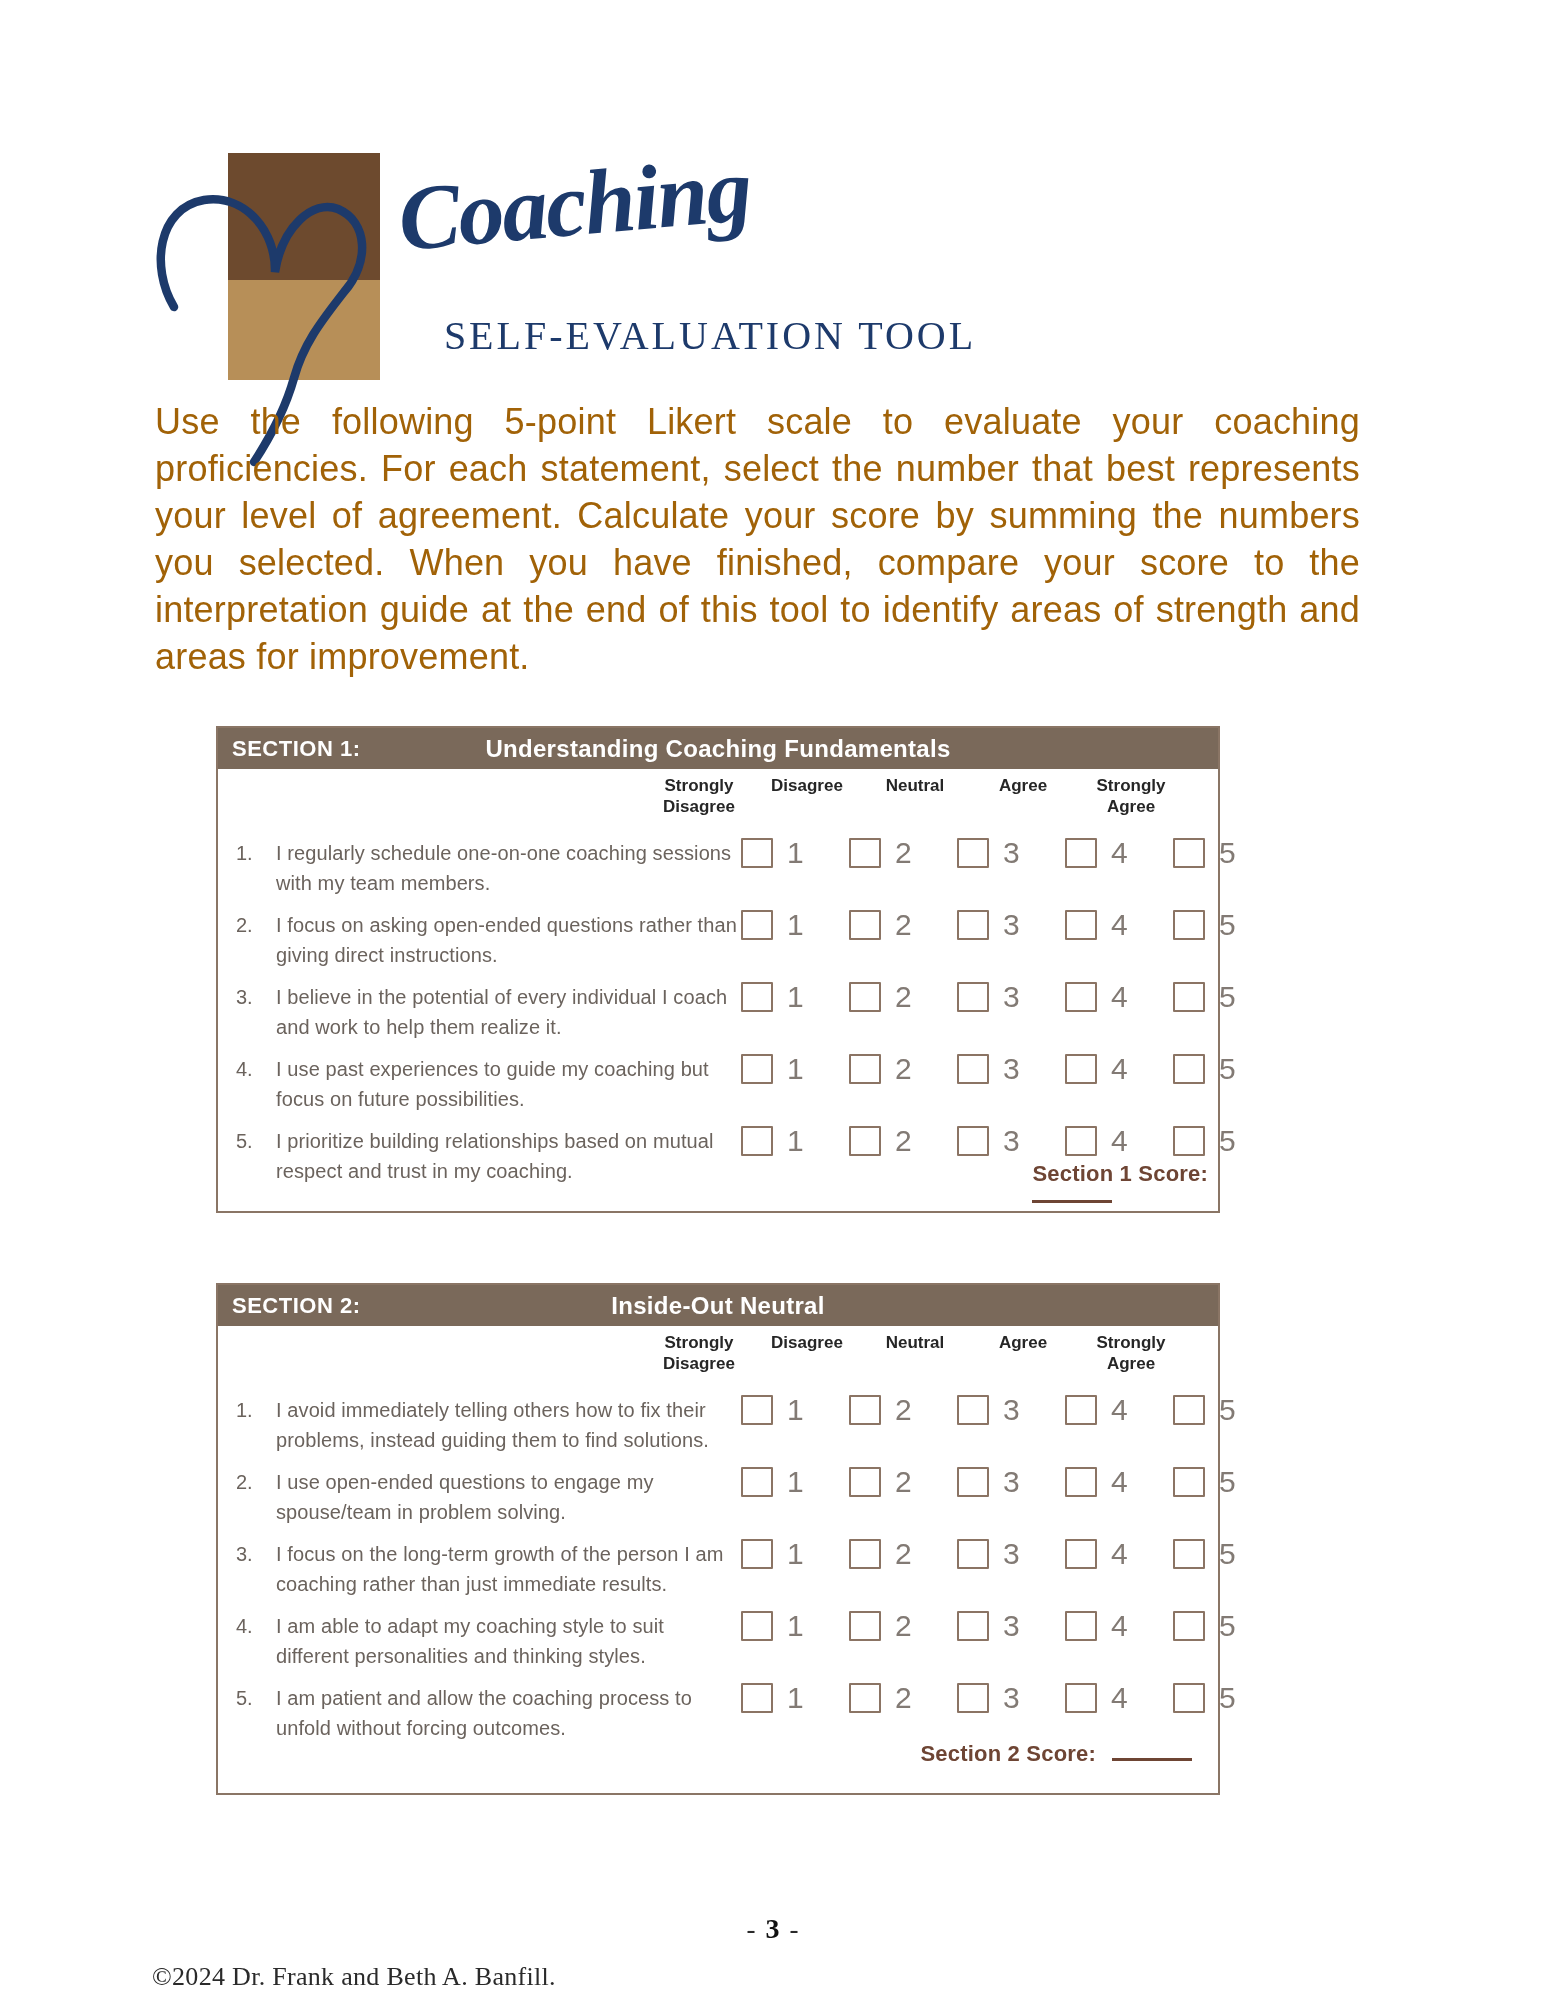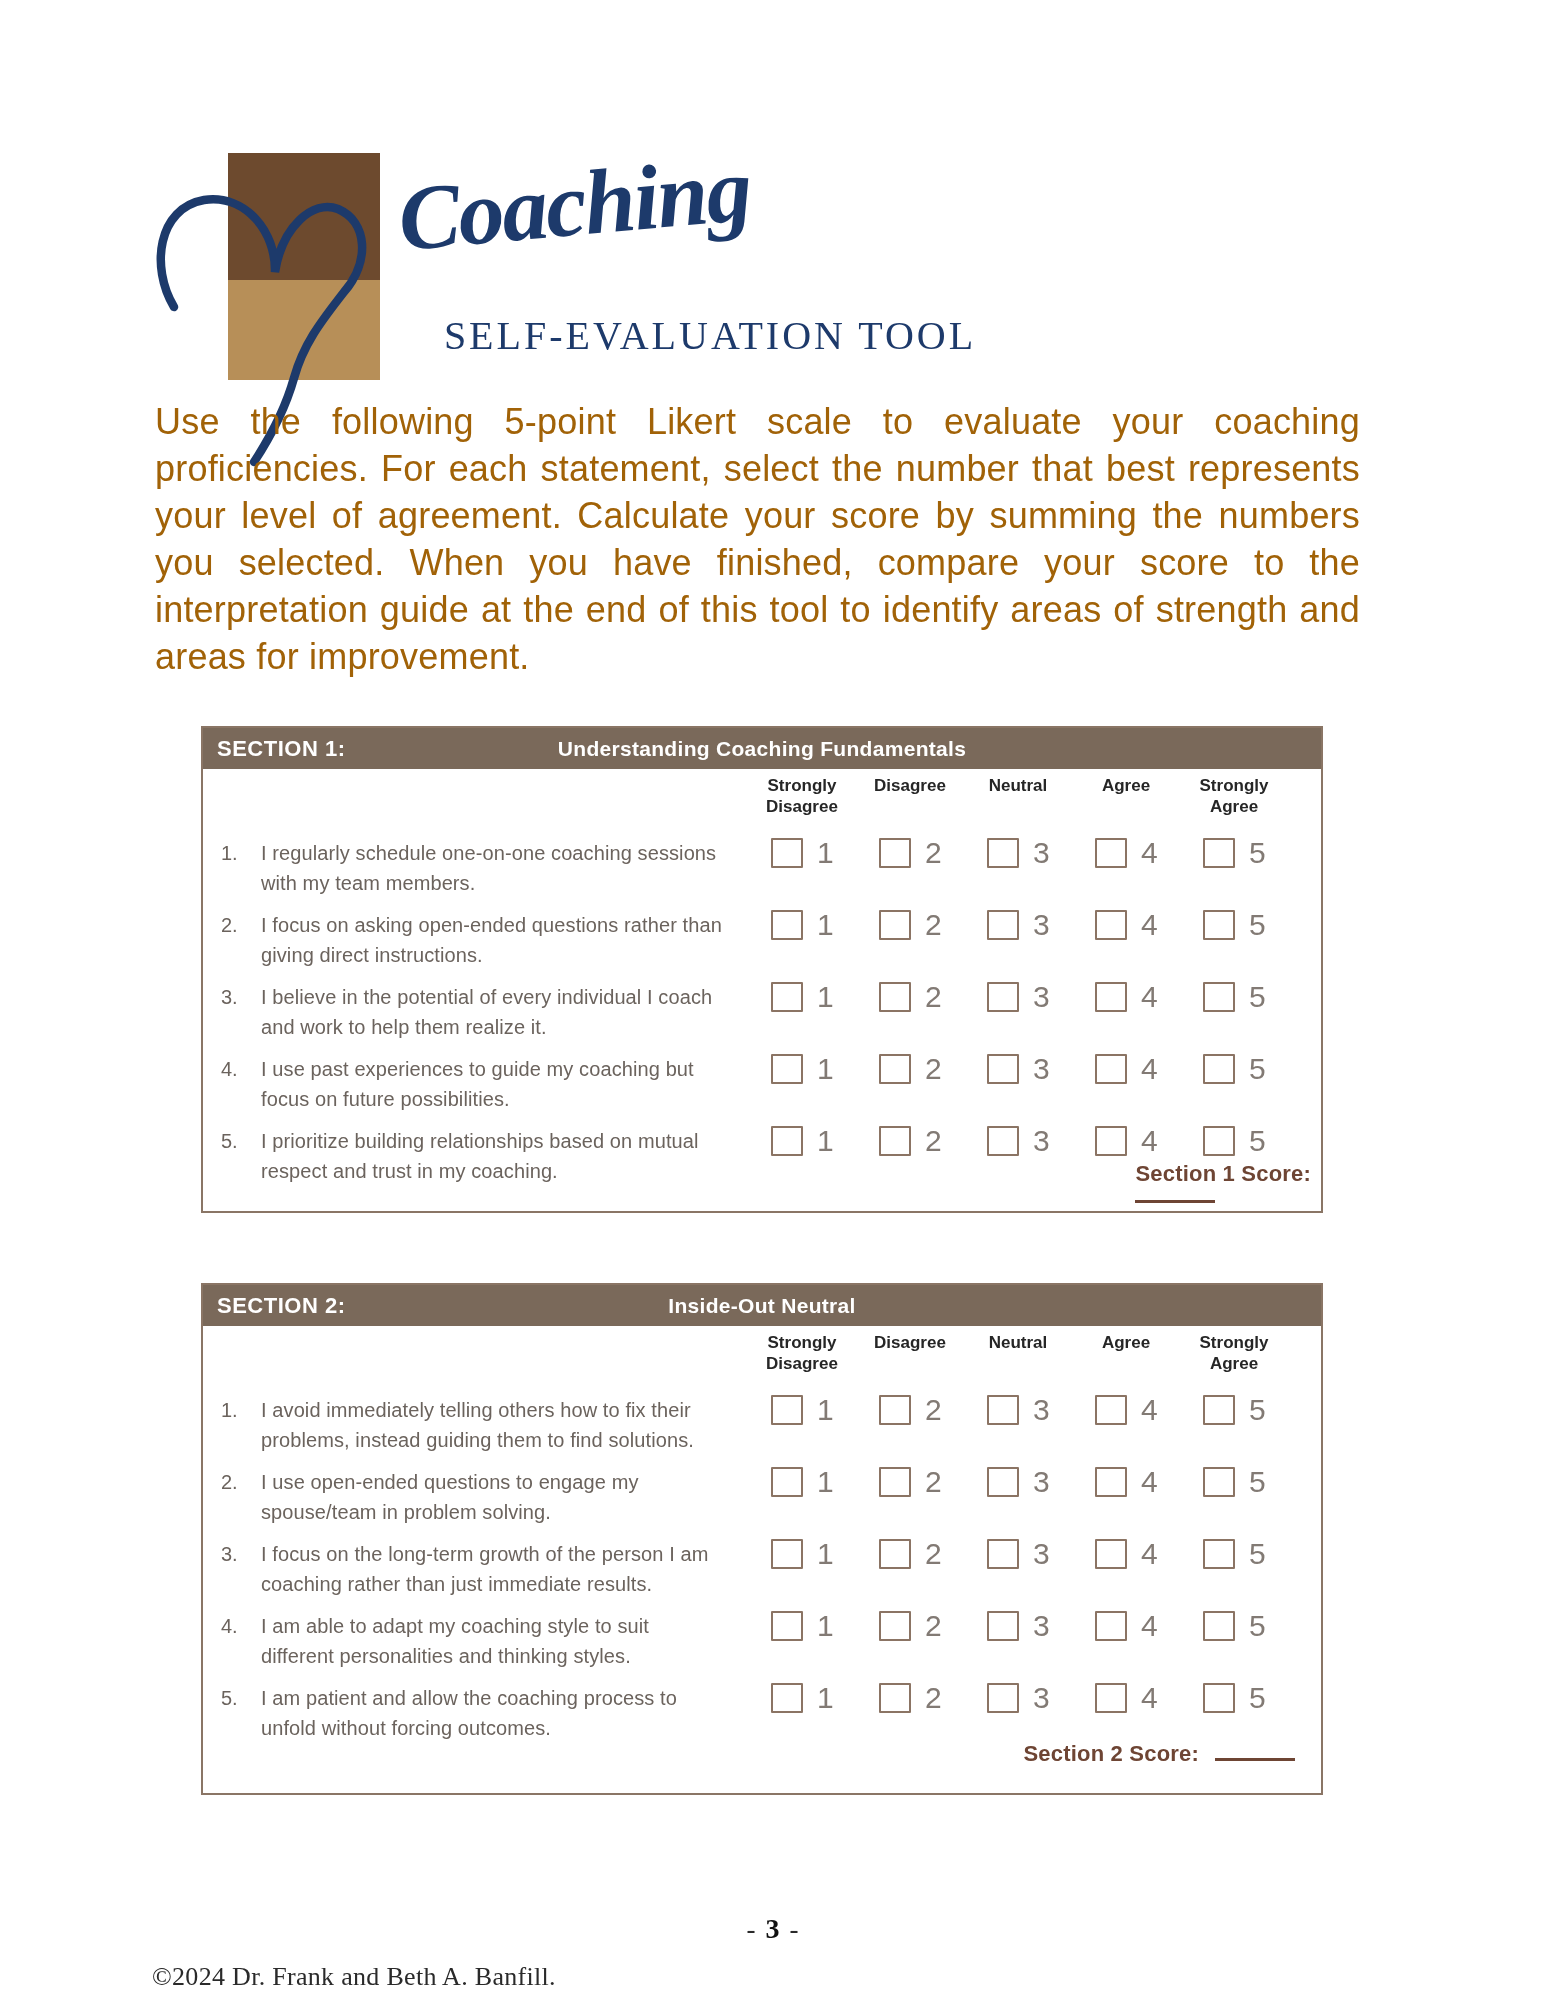--- a/index.html
+++ b/index.html
@@ -33,34 +33,34 @@
     letter-spacing:3px;white-space:nowrap;
   }
   
   .intro{
     position:absolute;left:155px;top:398px;width:1205px;
     font-family:Liberation Sans, sans-serif;font-size:36px;line-height:47px;
     color:#a16207;text-align:justify;text-align-last:left;letter-spacing:0.2px;
   }
   
   .eval-section{
-    position:absolute;left:201px;width:1122px;
+    position:absolute;left:216px;width:1004px;
     border:2px solid #8a7565;background:#fff;
   }
   .eval-section[data-section="0"]{top:726px;height:487px;}
   .eval-section[data-section="1"]{top:1283px;height:512px;}
   .bar{
     position:relative;height:41px;background:var(--bar-brown);
     text-align:center;line-height:41px;
   }
   .bar-label{
     position:absolute;left:14px;top:0;color:#fff;font-weight:bold;
     font-size:22px;letter-spacing:0.5px;
   }
-  .bar-title{color:#fff;font-weight:bold;font-size:21px;letter-spacing:0.3px;}
+  .bar-title{color:#fff;font-weight:bold;font-size:24px;letter-spacing:0.3px;}
   .labels-row{
     position:absolute;top:47px;left:0;right:10px;display:flex;gap:35px;
   }
   .labels-row .spacer{flex:1;}
   .label-cells{display:flex;transform:translateX(-23px);}
   .col-label{
     width:108px;text-align:center;font-weight:bold;font-size:17px;
     line-height:1.25;color:#262626;
   }
   .rows{position:absolute;top:110px;left:0;right:10px;}

